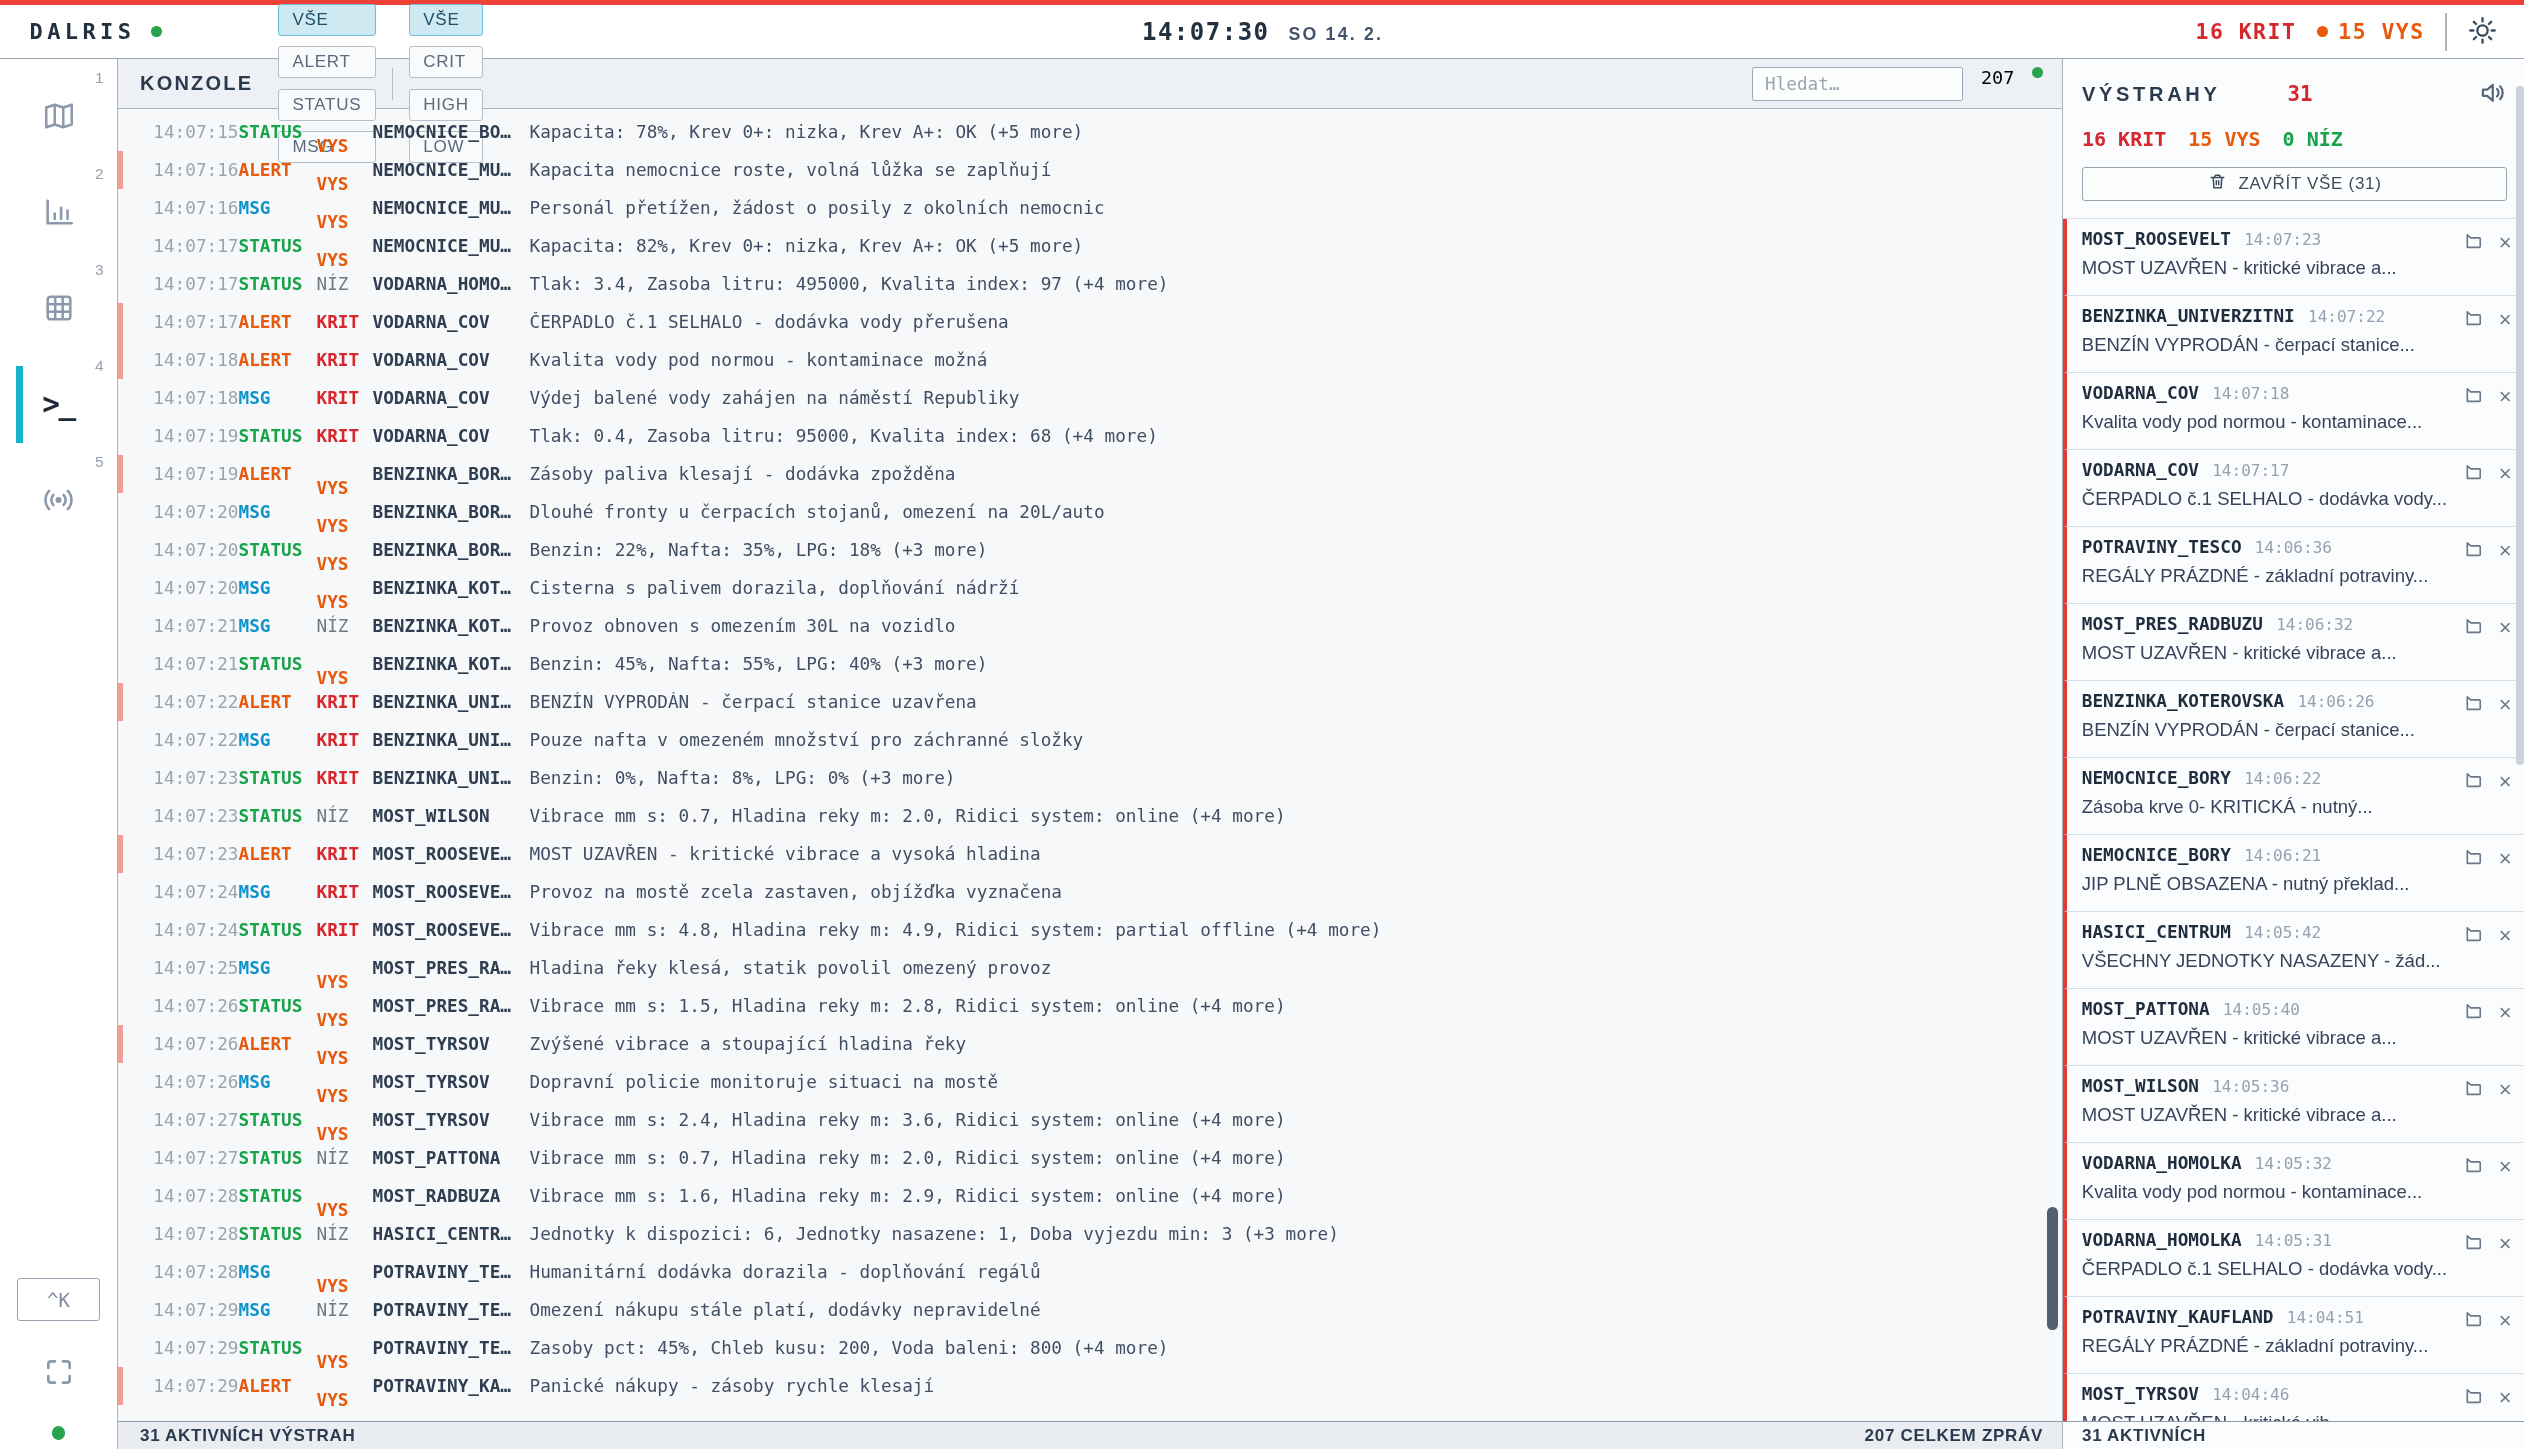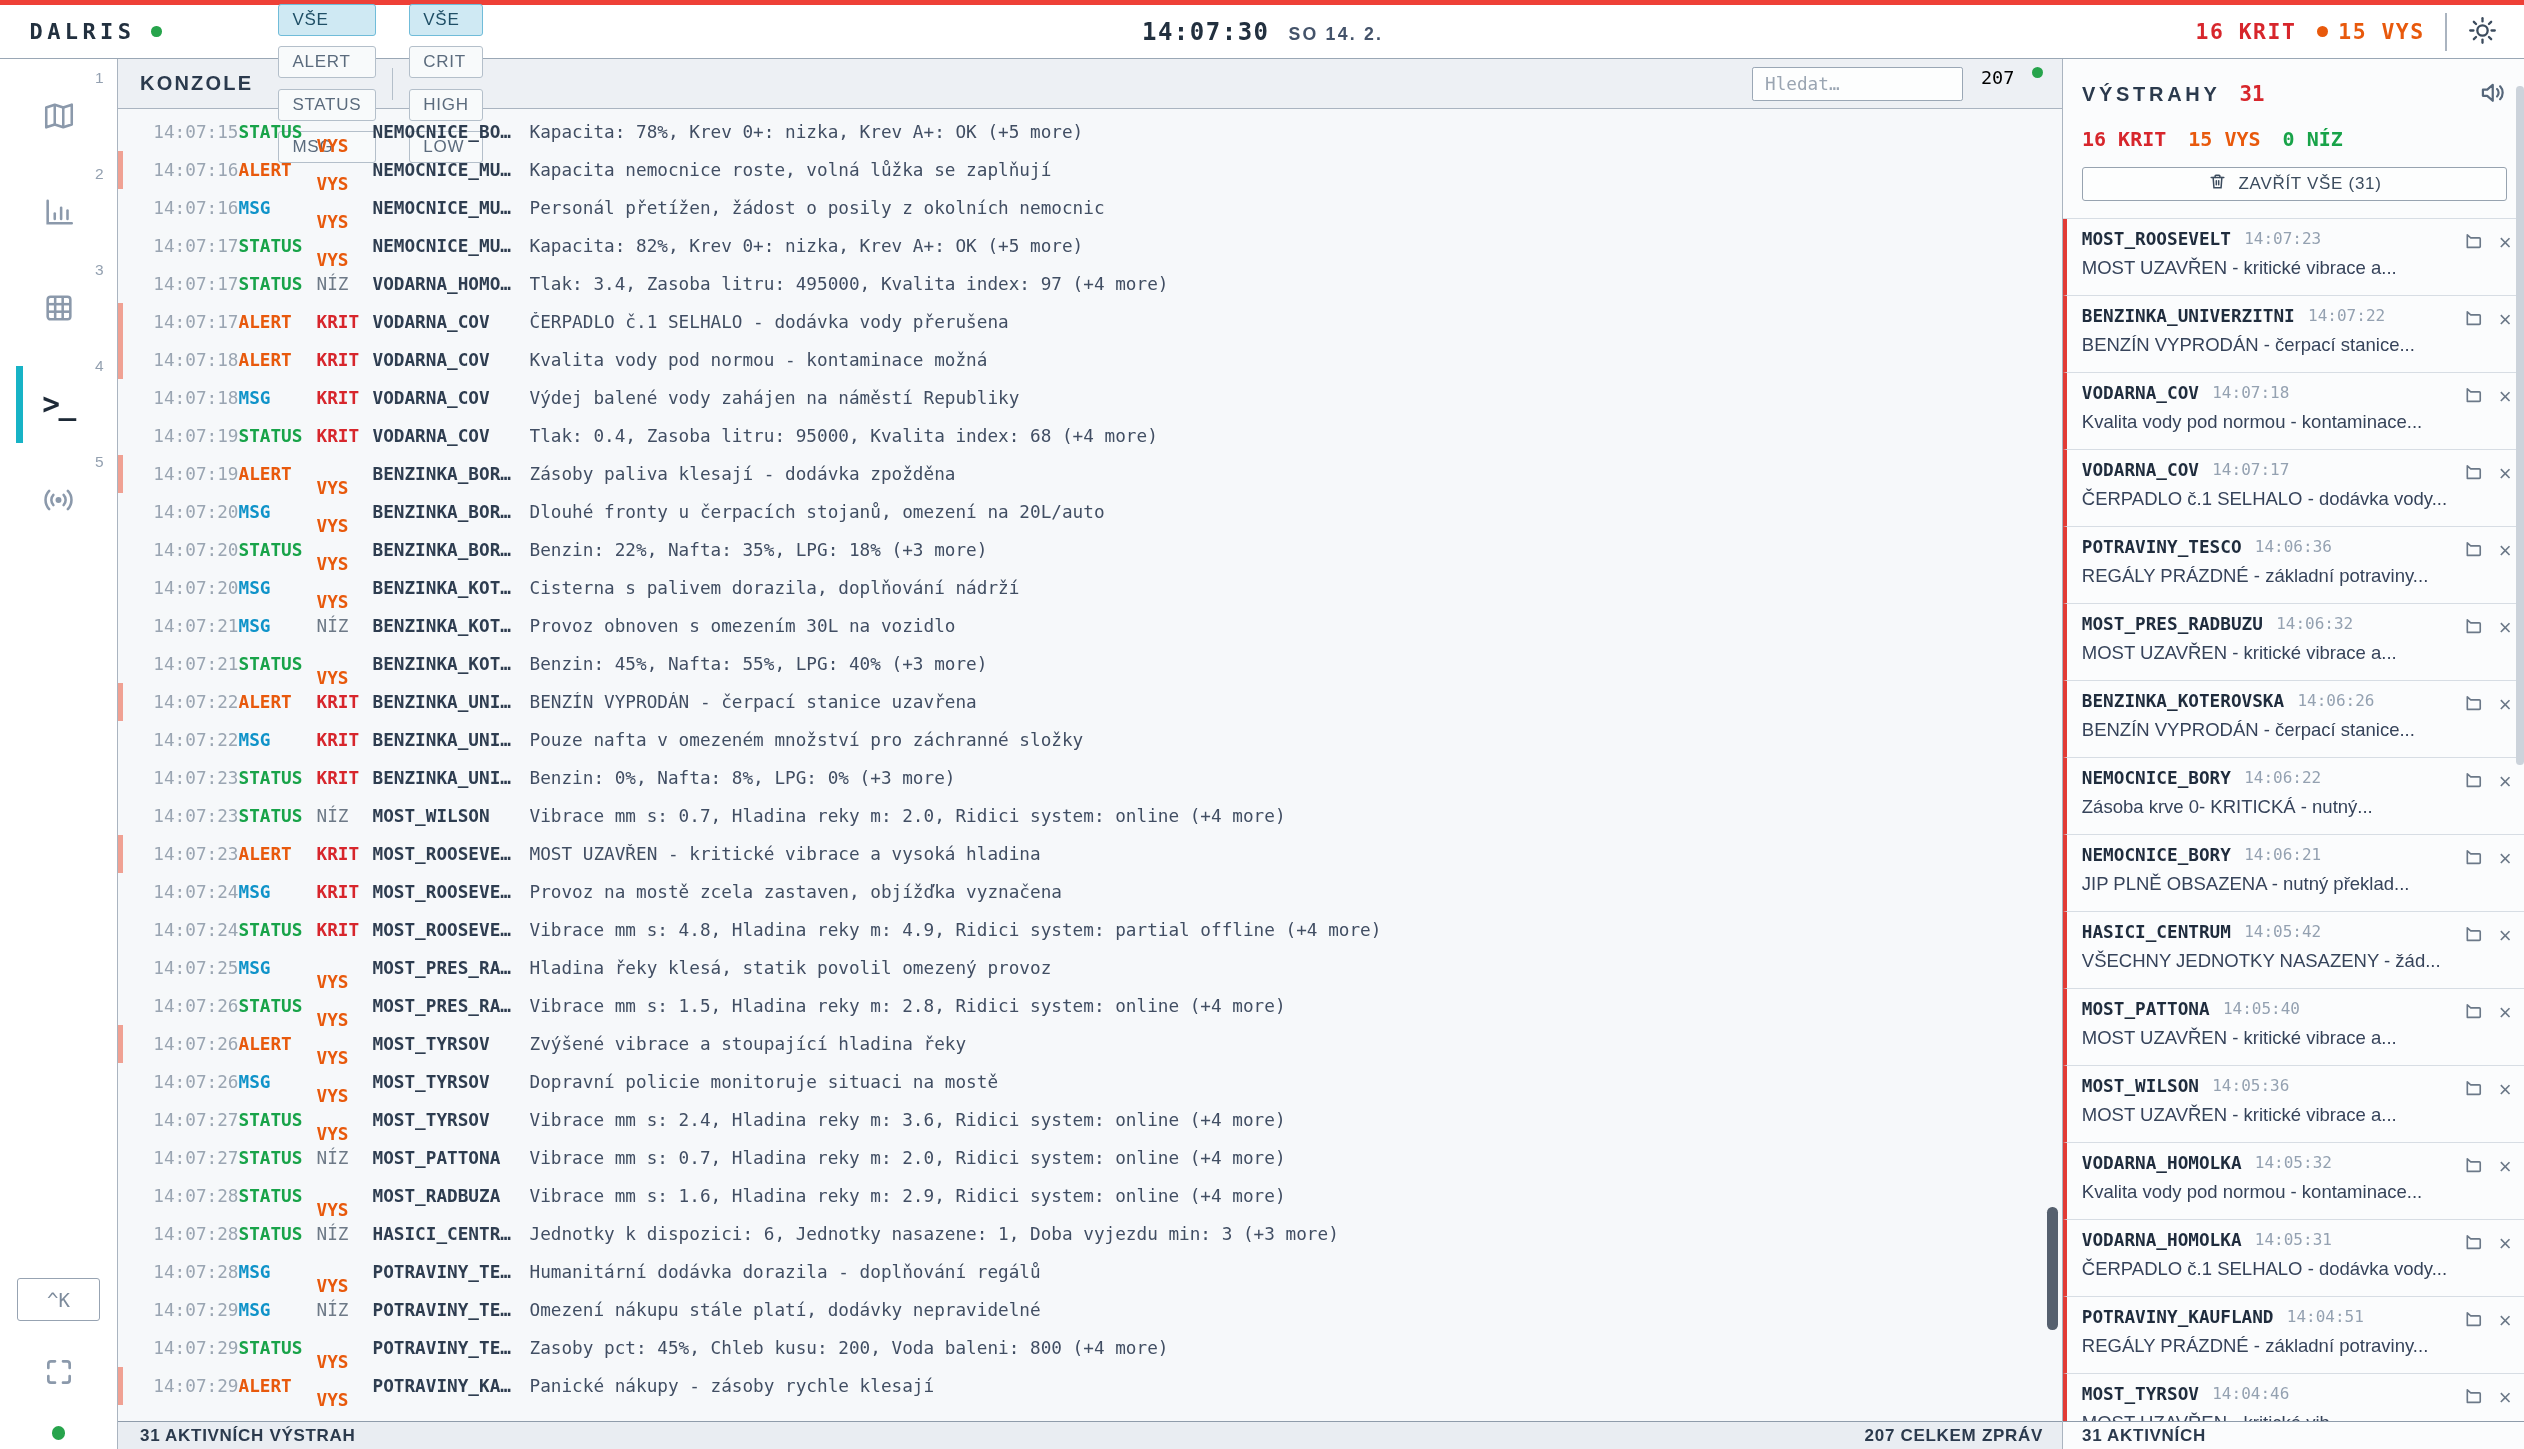--- a/index.html
+++ b/index.html
@@ -73,33 +73,33 @@
   .s-vys { color:#e8590c;margin-top:28px; } .s-krit { color:#d7262c; } .s-niz { color:#6d7987; font-weight:normal; }
 
   .console-footer { height:29.5px; background:#e9edf2; border-top:1.5px solid #8f9cab; display:flex; align-items:center;
     justify-content:space-between; padding:0 19px 0 22px; flex:0 0 auto; }
   .cfoot { font-size:17px; font-weight:bold; color:#2b3a4d; letter-spacing:0.7px; }
   .console-scrollthumb { position:absolute; right:4.4px; bottom:120px; width:10.3px; height:123px; background:#55606e; border-radius:5.2px; }
 
   
   .panel { width:463px; flex:0 0 auto; background:#fbfcfd; border-left:1.5px solid #aab4c0; display:flex; flex-direction:column; position:relative; }
   .panel-head { padding:19px 17.7px 17.7px 19px; flex:0 0 auto; }
-  .ph-row1 { display:flex; align-items:center; }
+  .ph-row1 { display:flex; align-items:center;gap:48px; }
   .panel-title { font-size:20px; font-weight:bold; letter-spacing:3.7px; color:#2b3a4d; }
   .panel-count { font-family:"DejaVu Sans Mono", monospace; font-size:20.7px; font-weight:bold; color:#d7262c; margin-left:19px; }
   .speaker { margin-left:auto; color:#56677b; }
   .ph-row2 { display:flex; gap:22px; margin-top:16px; font-family:"DejaVu Sans Mono", monospace; font-size:20px; font-weight:bold; }
   .sum-krit { color:#d7262c; } .sum-vys { color:#e8590c; } .sum-niz { color:#18a349; }
   .closeall-btn { margin-top:16px; width:100%; height:34px; border:1.5px solid #97a3b0; border-radius:3px; background:#fdfefe;
     display:flex; align-items:center; justify-content:center; gap:11.8px; font-size:17px; color:#3c4c5e; letter-spacing:0.7px; }
   .trash { color:#3c4c5e; }
 
   .cards { flex:1; overflow:hidden; border-top:1.5px solid #d7dde4; }
   .card { height:77px; border-bottom:1.5px solid #d7dde4; border-left:4.4px solid #e23b36; padding:10.3px 13.3px 0 14.8px; position:relative; }
-  .card-top { display:flex; align-items:flex-start; }
+  .card-top { display:flex; align-items:flex-end; }
   .card-name { font-family:"DejaVu Sans Mono", monospace; font-size:17.7px; font-weight:bold; color:#1f2c3d; }
   .card-time { font-family:"DejaVu Sans Mono", monospace; font-size:16px; color:#94a1b1; margin-left:13.3px; }
   .card-desc { margin-top:7.4px; font-size:18.5px; color:#36435a; white-space:nowrap; overflow:hidden; }
   .card-icons { position:absolute; right:13.3px; top:11.8px; display:flex; align-items:center; gap:14.8px; color:#6b7888; }
   .card-x { font-size:22px; line-height:1; color:#6b7888; }
 
   .panel-foot { height:29.5px; border-top:1.5px solid #8f9cab; background:#fbfcfd; display:flex; align-items:center;
     padding-left:19px; flex:0 0 auto; font-size:17px; font-weight:bold; color:#2b3a4d; letter-spacing:0.7px; }
   .panel-scrollthumb { position:absolute; right:1.5px; top:26.6px; width:7.4px; height:679px; background:#ccd3db; border-radius:3.7px; }
 </style>

